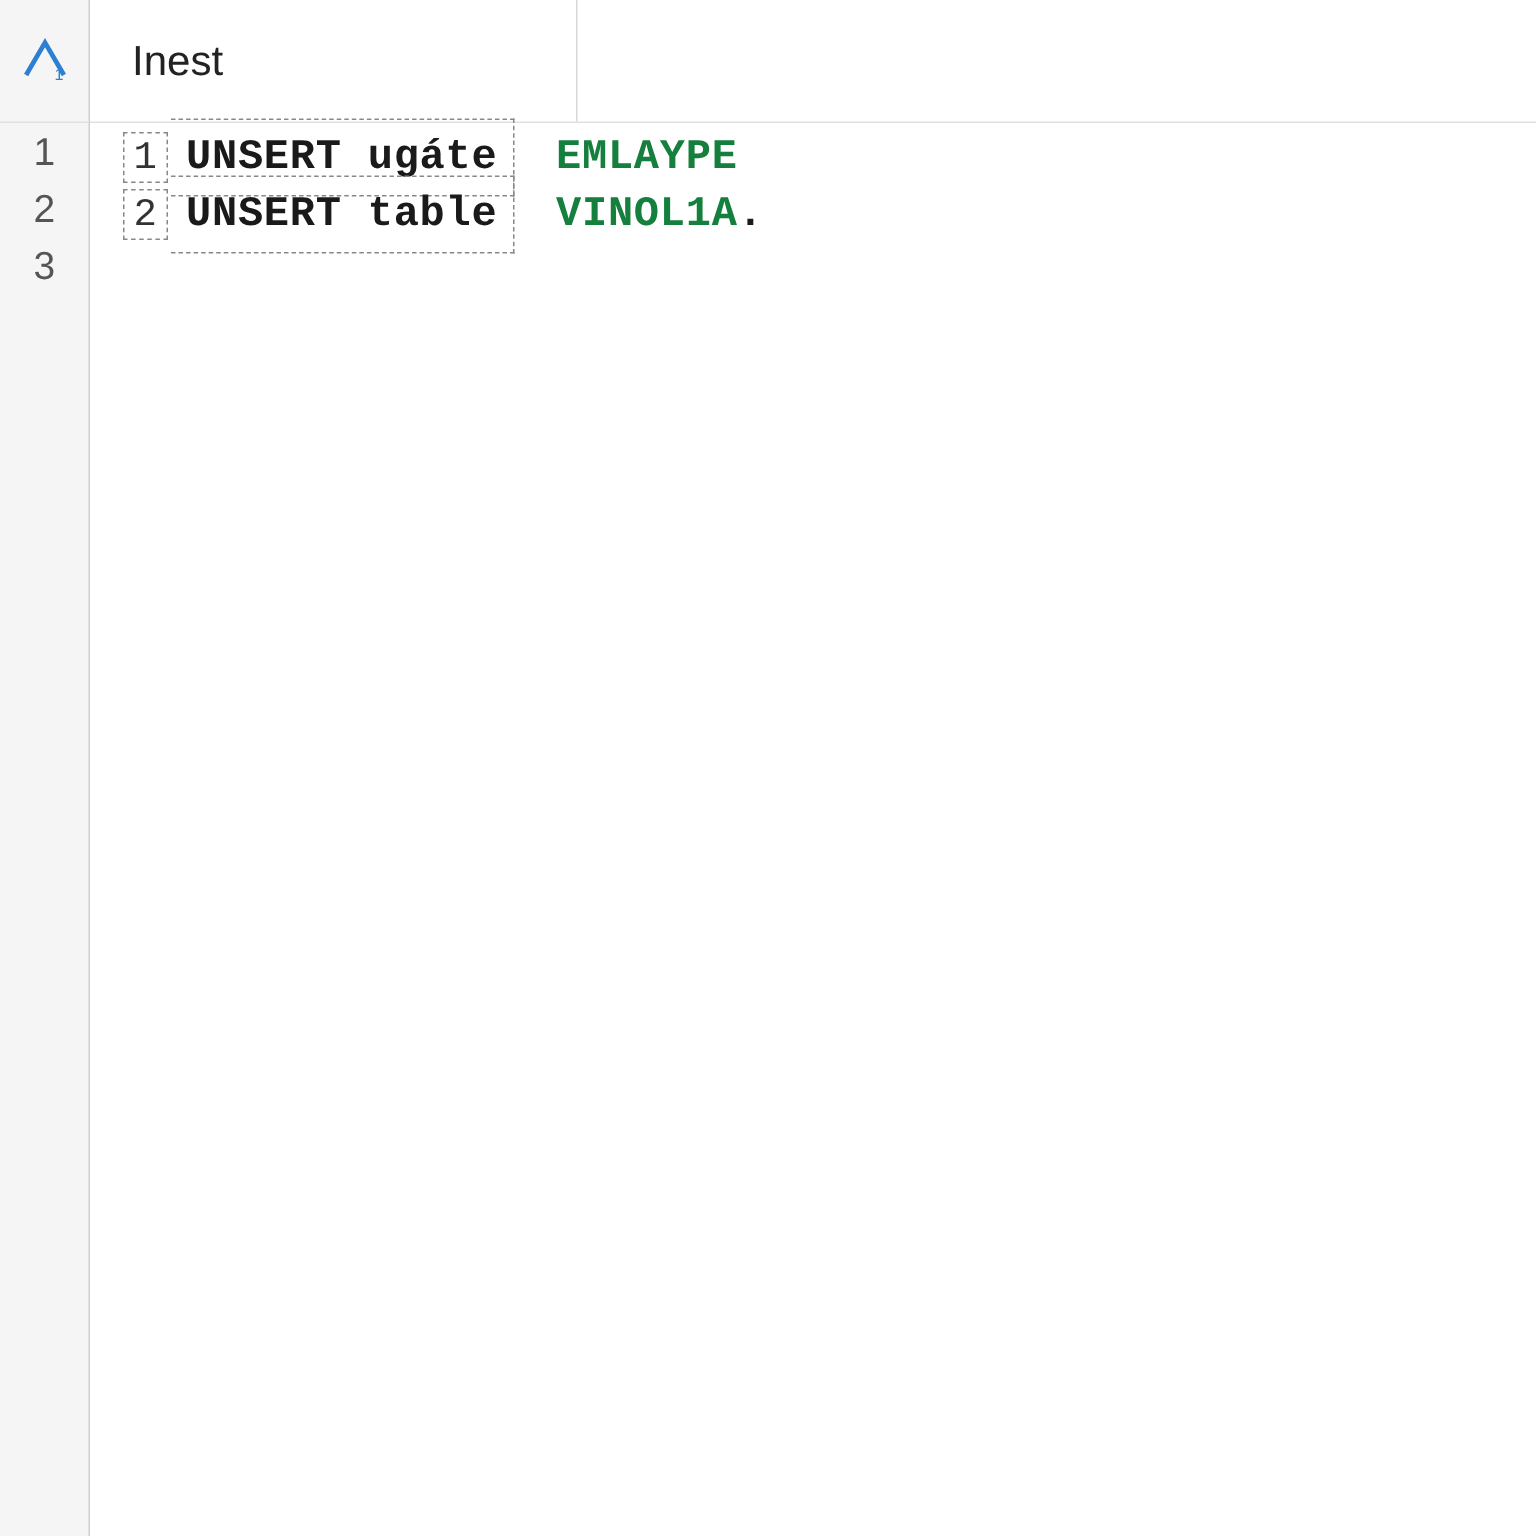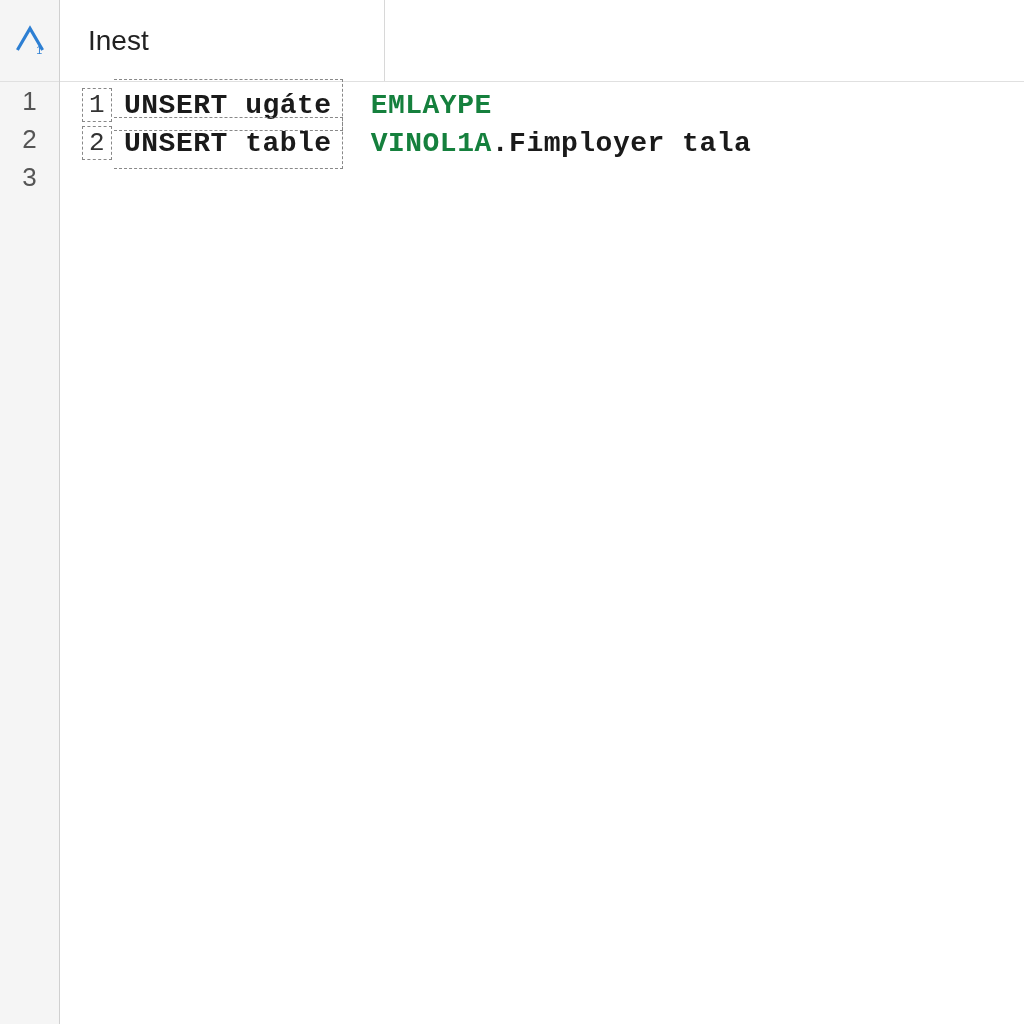--- a/index.html
+++ b/index.html
@@ -158,16 +158,15 @@
 
     <div class="code-line">
       <span class="inner-num-box">2</span>
       <span class="stmt-box">
         <span class="kw-black">UNSERT</span>
         <span>&nbsp;</span>
         <span class="kw-black">table</span>
       </span>
       <span class="kw-purple">VINOL1A</span>
       <span class="sep-dot">.</span>
-      <span class="kw-black">Fimployer tala</span>
     </div>
   </div>
 </div>
 
 </body></html>

